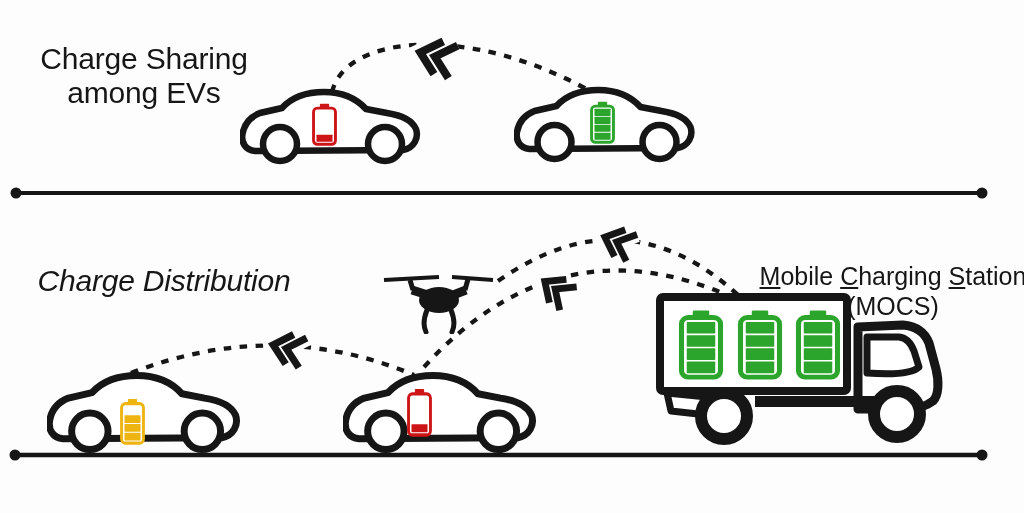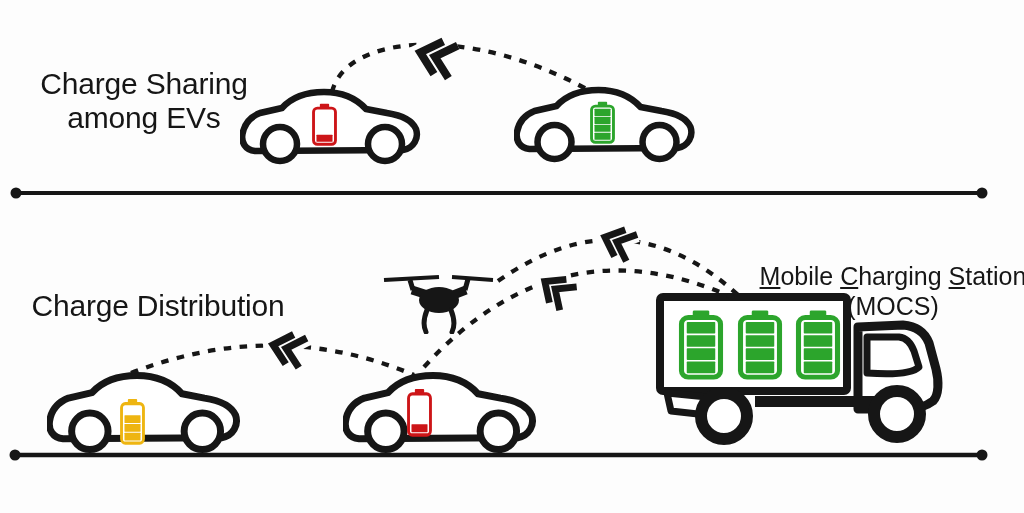--- a/index.html
+++ b/index.html
@@ -1,19 +1,19 @@
 <!DOCTYPE html>
 <html><head>
 <meta charset="utf-8">
 <style>
   html,body{margin:0;padding:0;background:#ffffff;}
   #canvas{position:relative;width:1024px;height:513px;background:#fdfdfd;overflow:hidden;
           font-family:"Liberation Sans",sans-serif;color:#161616;}
   .abs{position:absolute;}
-  .title{font-size:30px;line-height:34px;text-align:center;letter-spacing:-0.2px;color:#161616;margin-top:25px;}
+  .title{font-size:30px;line-height:34px;text-align:center;letter-spacing:-0.2px;color:#161616;}
   .station-label{font-size:25px;line-height:29.5px;text-align:center;color:#161616;}
   .ul{text-decoration:underline;text-decoration-thickness:2px;text-underline-offset:2px;}
   svg{display:block;}
 </style>
 </head>
 <body>
 
 <div id="canvas">
 
   <div class="abs title" style="left:12px;top:42px;width:264px;">
@@ -42,21 +42,21 @@
   </svg>
   <svg class="abs" style="left:589px;top:101px;" width="27" height="43" viewBox="0 0 32 50" preserveAspectRatio="none">
     <rect class="bat-cap" x="10.5" y="1" width="11" height="5.5" rx="1" fill="#2ca52c"></rect>
     <rect class="bat-body" x="3" y="6" width="26" height="42" rx="4.5" fill="#ffffff" stroke-width="3.4" stroke="#2ca52c"></rect>
     <rect class="bat-bar" x="6.5" y="37" width="19" height="8.2" rx="0.5" fill="#2ca52c"></rect>
     <rect class="bat-bar" x="6.5" y="27.7" width="19" height="8.2" rx="0.5" fill="#2ca52c"></rect>
     <rect class="bat-bar" x="6.5" y="18.4" width="19" height="8.2" rx="0.5" fill="#2ca52c"></rect>
     <rect class="bat-bar" x="6.5" y="9.1" width="19" height="8.2" rx="0.5" fill="#2ca52c"></rect>
   </svg>
 
-  <div class="abs title" style="left:6px;top:264px;width:304px;">
+  <div class="abs title" style="left:12px;top:264px;width:304px;font-style:italic;">
     <div>Charge Distribution</div>
   </div>
 
   <div class="abs station-label" style="left:750px;top:262px;width:286px;">
     <div><span class="ul">M</span><span>obile </span><span class="ul">C</span><span>harging </span><span class="ul">S</span><span>tation</span></div>
     <div>(MOCS)</div>
   </div>
 
   <svg class="abs" style="left:382px;top:268px;" width="114" height="66" viewBox="0 0 114 66">
     <line x1="2" y1="12" x2="57" y2="9" stroke="#161616" stroke-width="4"></line>

